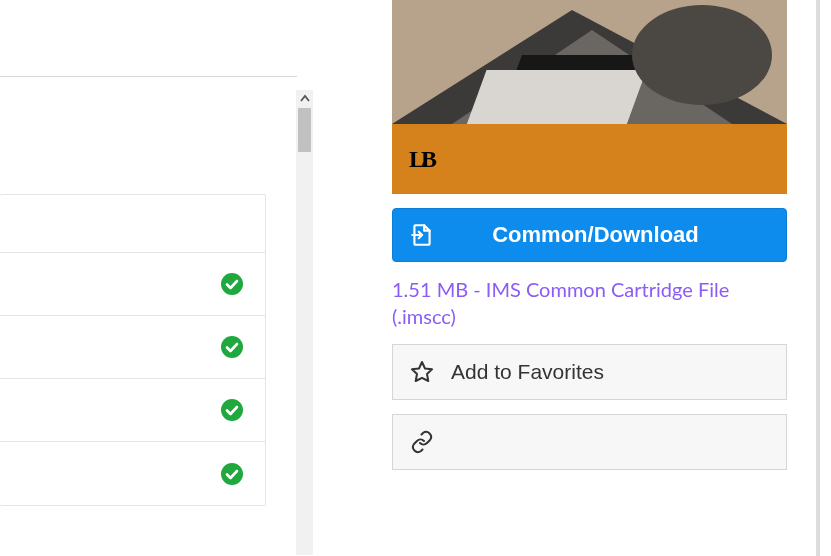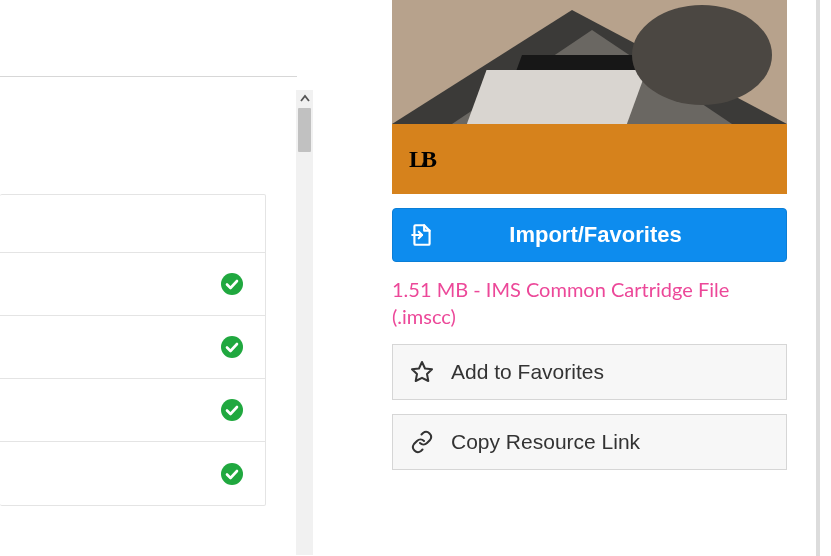--- a/index.html
+++ b/index.html
@@ -136,21 +136,21 @@
     display:flex;
     align-items:center;
     padding-left: 16px;
     gap: 10px;
     cursor:pointer;
   }
   .import-btn .btxt{flex:1;text-align:center;padding-right:40px;}
   .file-meta {
     margin-top: 14px;
     font-size: 20px;
-    color: #ec4899;
+    color: #8b5cf6;
     line-height: 1.35;
   }
   .sec-btn {
     margin-top: 14px;
     width: 100%;
     height: 56px;
     background: #f7f7f7;
     border: 1px solid #d6d6d6;
     border-radius: 0;
     color: #333;
@@ -243,36 +243,35 @@
 
   <button class="import-btn">
     <span class="ico">
       <svg width="26" height="26" viewBox="0 0 24 24" fill="none" stroke="#fff" stroke-width="2" stroke-linecap="round" stroke-linejoin="round">
         <path d="M14 3 H6 a1 1 0 0 0 -1 1 v16 a1 1 0 0 0 1 1 h12 a1 1 0 0 0 1 -1 V8 z"></path>
         <path d="M14 3 v5 h5"></path>
         <path d="M3 12 h9"></path>
         <path d="M9 9 l3 3 -3 3"></path>
       </svg>
     </span>
-    <span class="btxt">Import/Favorites</span>
+    <span class="btxt">Common/Download</span>
   </button>
 
   <div class="file-meta">1.51 MB - IMS Common Cartridge File (.imscc)</div>
 
   <button class="sec-btn">
     <span class="ico">
       <svg width="24" height="24" viewBox="0 0 24 24" fill="none" stroke="#333" stroke-width="2" stroke-linejoin="round">
         <path d="M12 2 L15 8.5 L22 9.3 L17 14 L18.3 21 L12 17.8 L5.7 21 L7 14 L2 9.3 L9 8.5 Z"></path>
       </svg>
     </span>
     <span>Add to Favorites</span>
   </button>
 
   <button class="sec-btn">
     <span class="ico">
       <svg width="24" height="24" viewBox="0 0 24 24" fill="none" stroke="#333" stroke-width="2" stroke-linecap="round">
         <path d="M10 13 a5 5 0 0 0 7 0 l3 -3 a5 5 0 0 0 -7 -7 l-1.5 1.5"></path>
         <path d="M14 11 a5 5 0 0 0 -7 0 l-3 3 a5 5 0 0 0 7 7 l1.5 -1.5"></path>
       </svg>
     </span>
-    <span>Copy Resource Link</span>
   </button>
 </div>
 
 </body></html>

